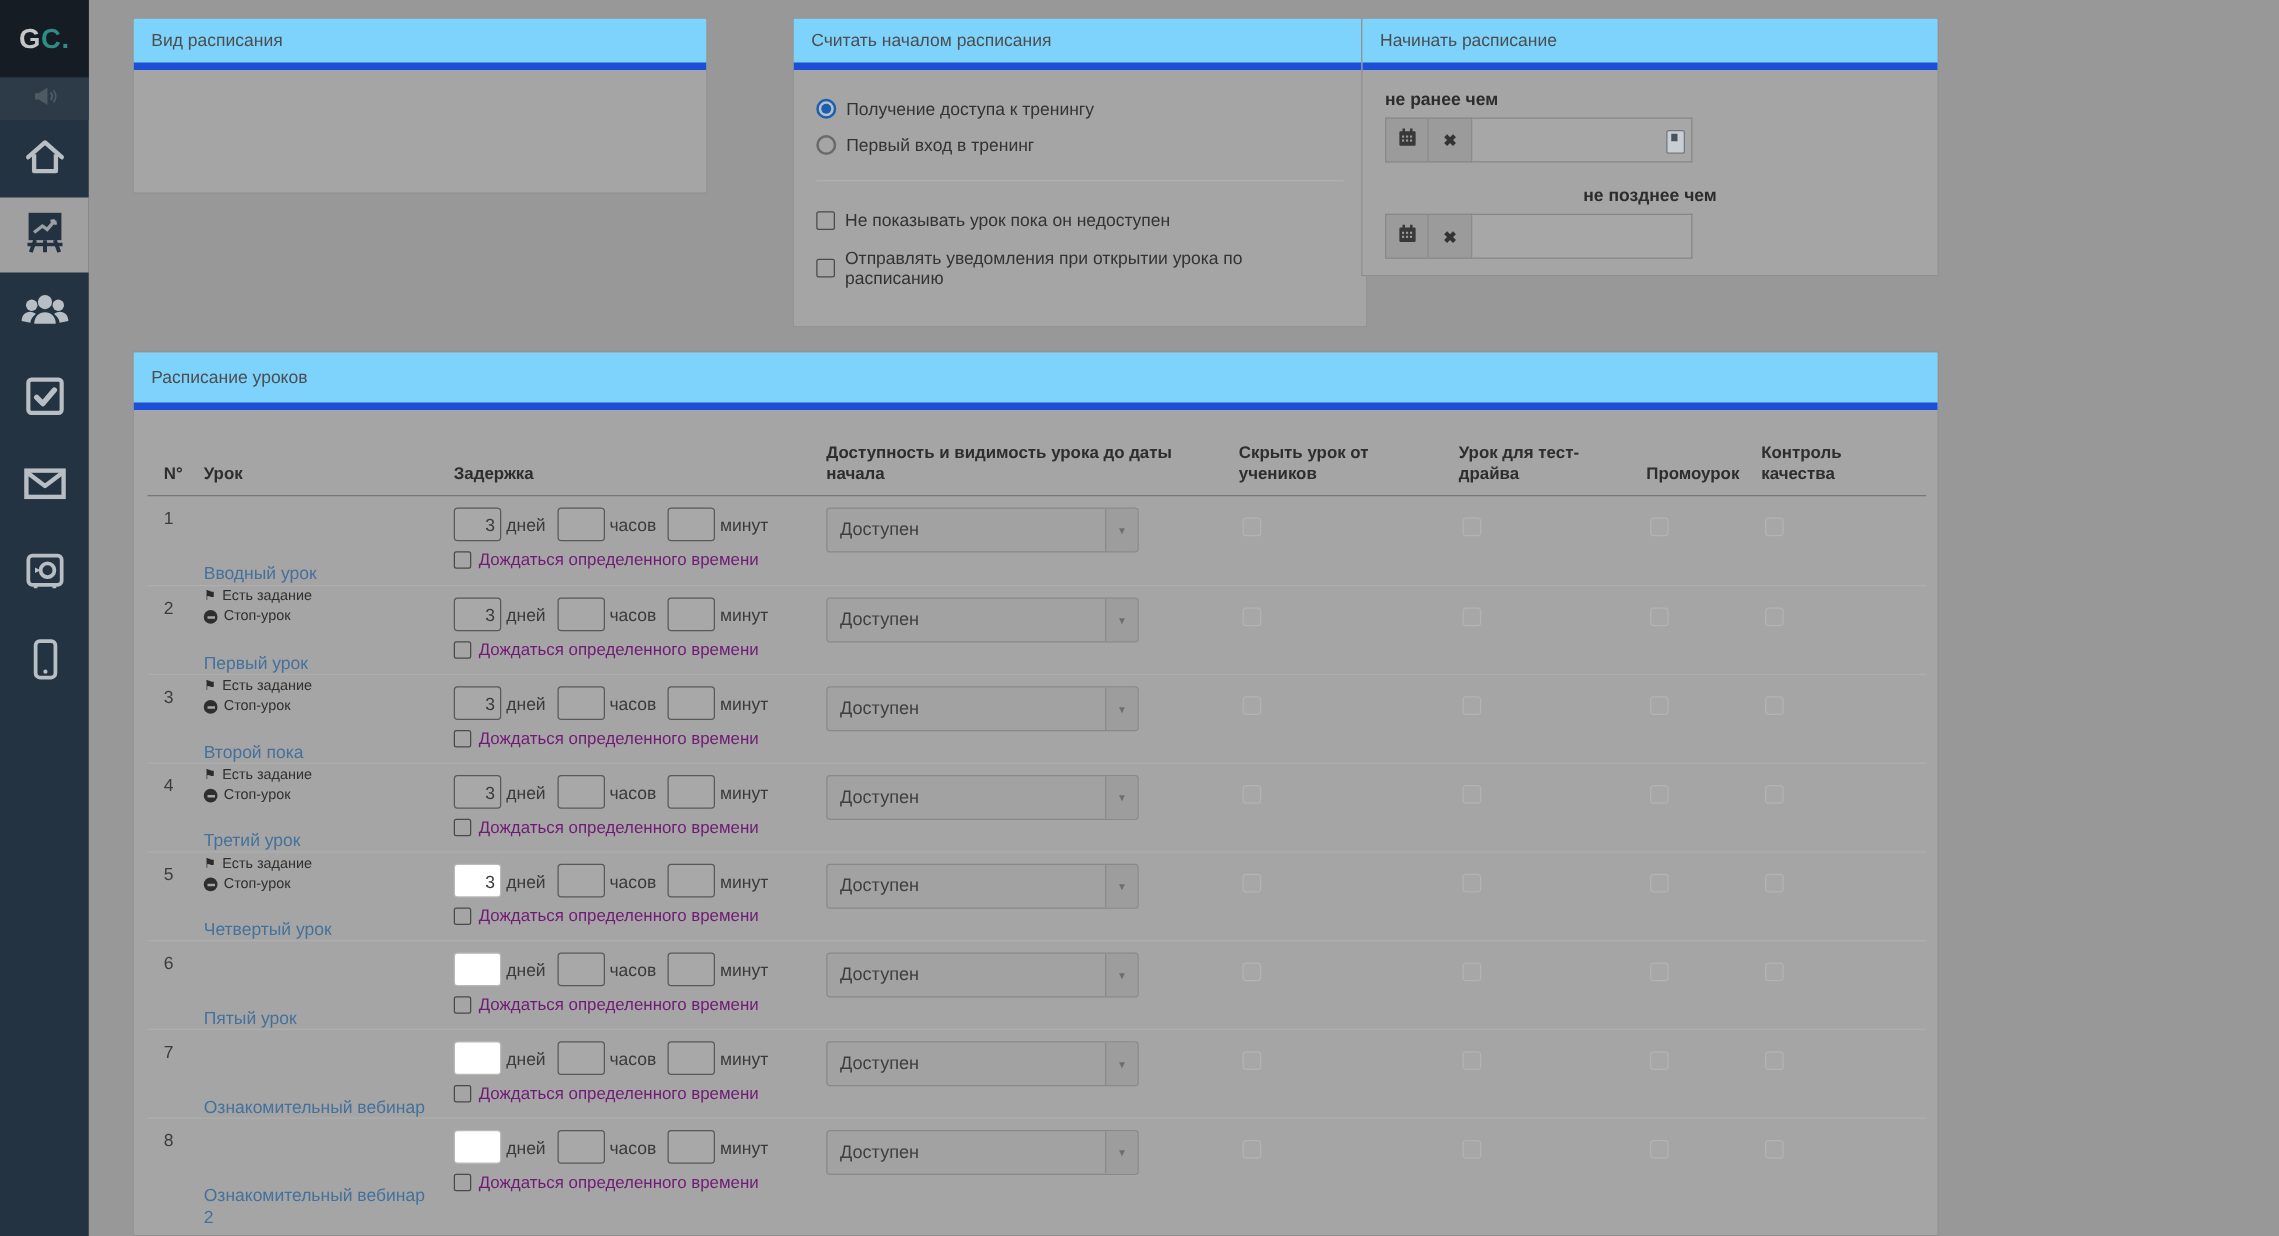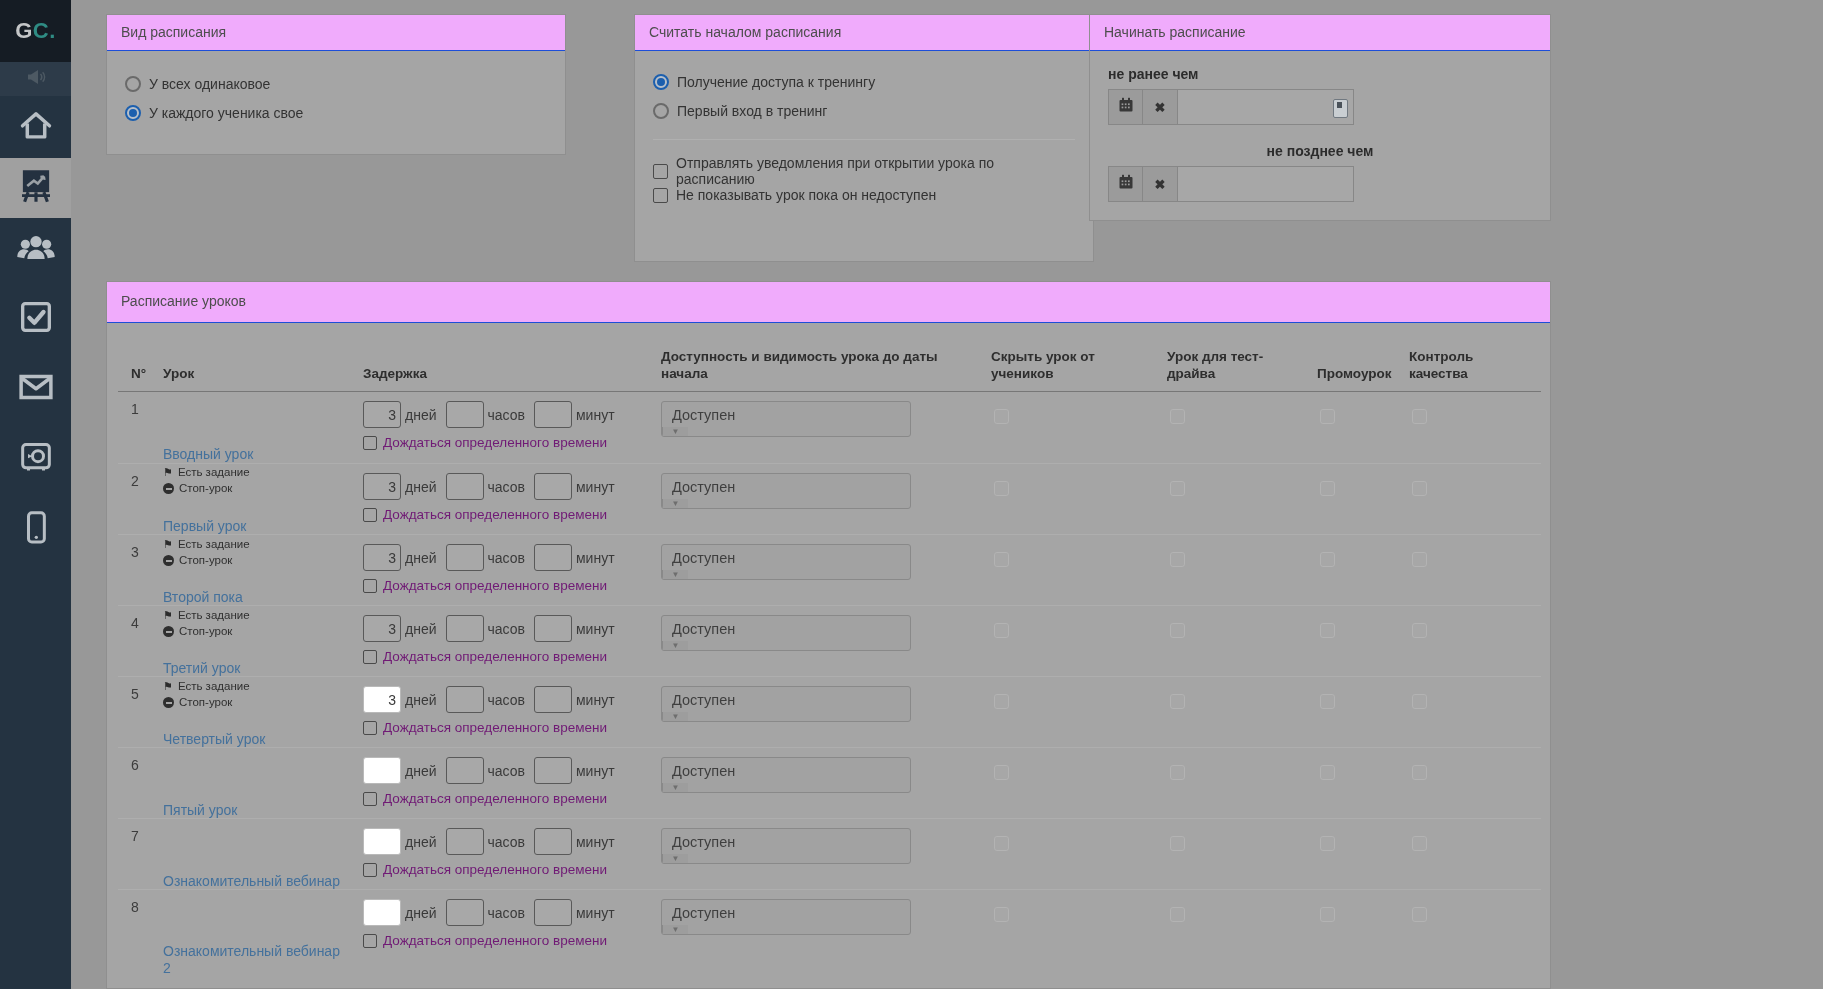--- a/index.html
+++ b/index.html
@@ -19,22 +19,22 @@
   .si-home{height:62px;}
   .si-chart{height:60px;}
   .si-users{height:66px;}
   .si-tasks{height:70px;}
   .si-mail{height:70px;}
   .si-safe{height:70px;}
   .si-mobile{height:70px;}
   .side-item.active{background:#a0a0a0;}
   
   .panel{position:absolute;background:#a5a5a5;border:1px solid #8f8f8f;box-sizing:border-box;}
-  .panel-h{height:35px;line-height:34px;padding:0 14px;background:#f0abfc;
-           border-bottom:1px solid #1d4ed8;color:#4d4d4d;font-size:14px;
+  .panel-h{height:35px;line-height:34px;padding:0 14px;background:#7dd3fc;
+           border-bottom:6px solid #1d4ed8;color:#4d4d4d;font-size:14px;
            white-space:nowrap;overflow:hidden;}
   .p-view {left:106px;top:14px;width:460px;height:141px;}
   .p-start{left:634px;top:14px;width:460px;height:248px;}
   .p-dates{left:1089px;top:14px;width:462px;height:207px;}
   .p-table{left:106px;top:281px;width:1445px;height:708px;}
   .panel-body{padding:0 18px;}
   .opt-line{display:flex;align-items:center;font-size:14px;color:#333;height:24px;}
   .opt-line .lbl{margin-left:8px;}
   .radio{width:16px;height:16px;border-radius:50%;border:2px solid #6a6a6a;box-sizing:border-box;
          background:transparent;flex:0 0 auto;position:relative;}
@@ -73,21 +73,21 @@
   .delay-line{display:flex;align-items:center;font-size:14px;color:#3a3a3a;}
   .dinp{width:38px;height:27px;box-sizing:border-box;border:1px solid #595959;border-radius:3px;
         background:#a8a8a8;text-align:right;padding:0 4px;font-size:14px;color:#3a3a3a;
         font-family:"Liberation Sans",sans-serif;outline:none;}
   .dinp.white{background:#ffffff;border-color:#b9b9b9;}
   .dlbl{margin:0 9px 0 4px;}
   .dlbl:last-child{margin-right:0;}
   .wait-line{display:flex;align-items:center;margin-top:7px;font-size:13.5px;color:#701a75;}
   .wait-line .cb{width:14px;height:14px;margin-right:6px;}
   .select{width:250px;height:36px;box-sizing:border-box;border:1px solid #898989;border-radius:3px;
-          background:#a2a2a2;display:flex;align-items:stretch;overflow:hidden;flex-direction:column;}
+          background:#a2a2a2;display:flex;align-items:stretch;overflow:hidden;}
   .select .txt{flex:1;display:flex;align-items:center;padding:0 10px;font-size:14.5px;color:#3f3f3f;}
   .select .arr{width:25px;border-left:1px solid #898989;display:flex;align-items:center;
                justify-content:center;color:#6e6e6e;font-size:8px;background:#9d9d9d;}
   .fcb{width:15px;height:15px;border:1px solid #b3b3b3;border-radius:3px;background:#a7a7a7;
        box-sizing:border-box;margin-top:8px;margin-left:3px;}
 </style>
 </head>
 <body>
 
 <aside class="sidebar">
@@ -166,51 +166,41 @@
       <svg width="40" height="40" viewBox="0 0 24 24">
           <rect x="7.5" y="3.5" width="9.5" height="17.5" rx="2" stroke="#b7bec4" stroke-width="1.8" fill="none"></rect>
           <circle cx="12.2" cy="18.2" r="1" fill="#b7bec4"></circle>
         </svg>
     </span>
   </div>
 </aside>
 
 <section class="panel p-view">
   <div class="panel-h">Вид расписания</div>
-  <div class="panel-body" style="padding-top:21px;">
-    <div class="opt-line" style="margin-bottom:5px;">
-      <span class="radio"></span>
-      <span class="lbl">У всех одинаковое</span>
-    </div>
-    <div class="opt-line">
-      <span class="radio on"></span>
-      <span class="lbl">У каждого ученика свое</span>
-    </div>
-  </div>
 </section>
 
 <section class="panel p-start">
   <div class="panel-h">Считать началом расписания</div>
   <div class="panel-body" style="padding-top:19px;">
     <div class="opt-line" style="margin-bottom:5px;">
       <span class="radio on"></span>
       <span class="lbl">Получение доступа к тренингу</span>
     </div>
     <div class="opt-line">
       <span class="radio"></span>
       <span class="lbl">Первый вход в тренинг</span>
     </div>
     <div class="divider"></div>
+    <div class="opt-line" style="margin-bottom:14px;">
+      <span class="cb"></span>
+      <span class="lbl">Не показывать урок пока он недоступен</span>
+    </div>
     <div class="opt-line">
       <span class="cb"></span>
       <span class="lbl">Отправлять уведомления при открытии урока по расписанию</span>
-    </div>
-    <div class="opt-line" style="margin-bottom:14px;">
-      <span class="cb"></span>
-      <span class="lbl">Не показывать урок пока он недоступен</span>
     </div>
   </div>
 </section>
 
 <section class="panel p-dates">
   <div class="panel-h">Начинать расписание</div>
   <div class="panel-body">
     <div class="bold-lbl" style="margin-top:15px;">не ранее чем</div>
     <div class="igroup">
       <div class="ibtn">

